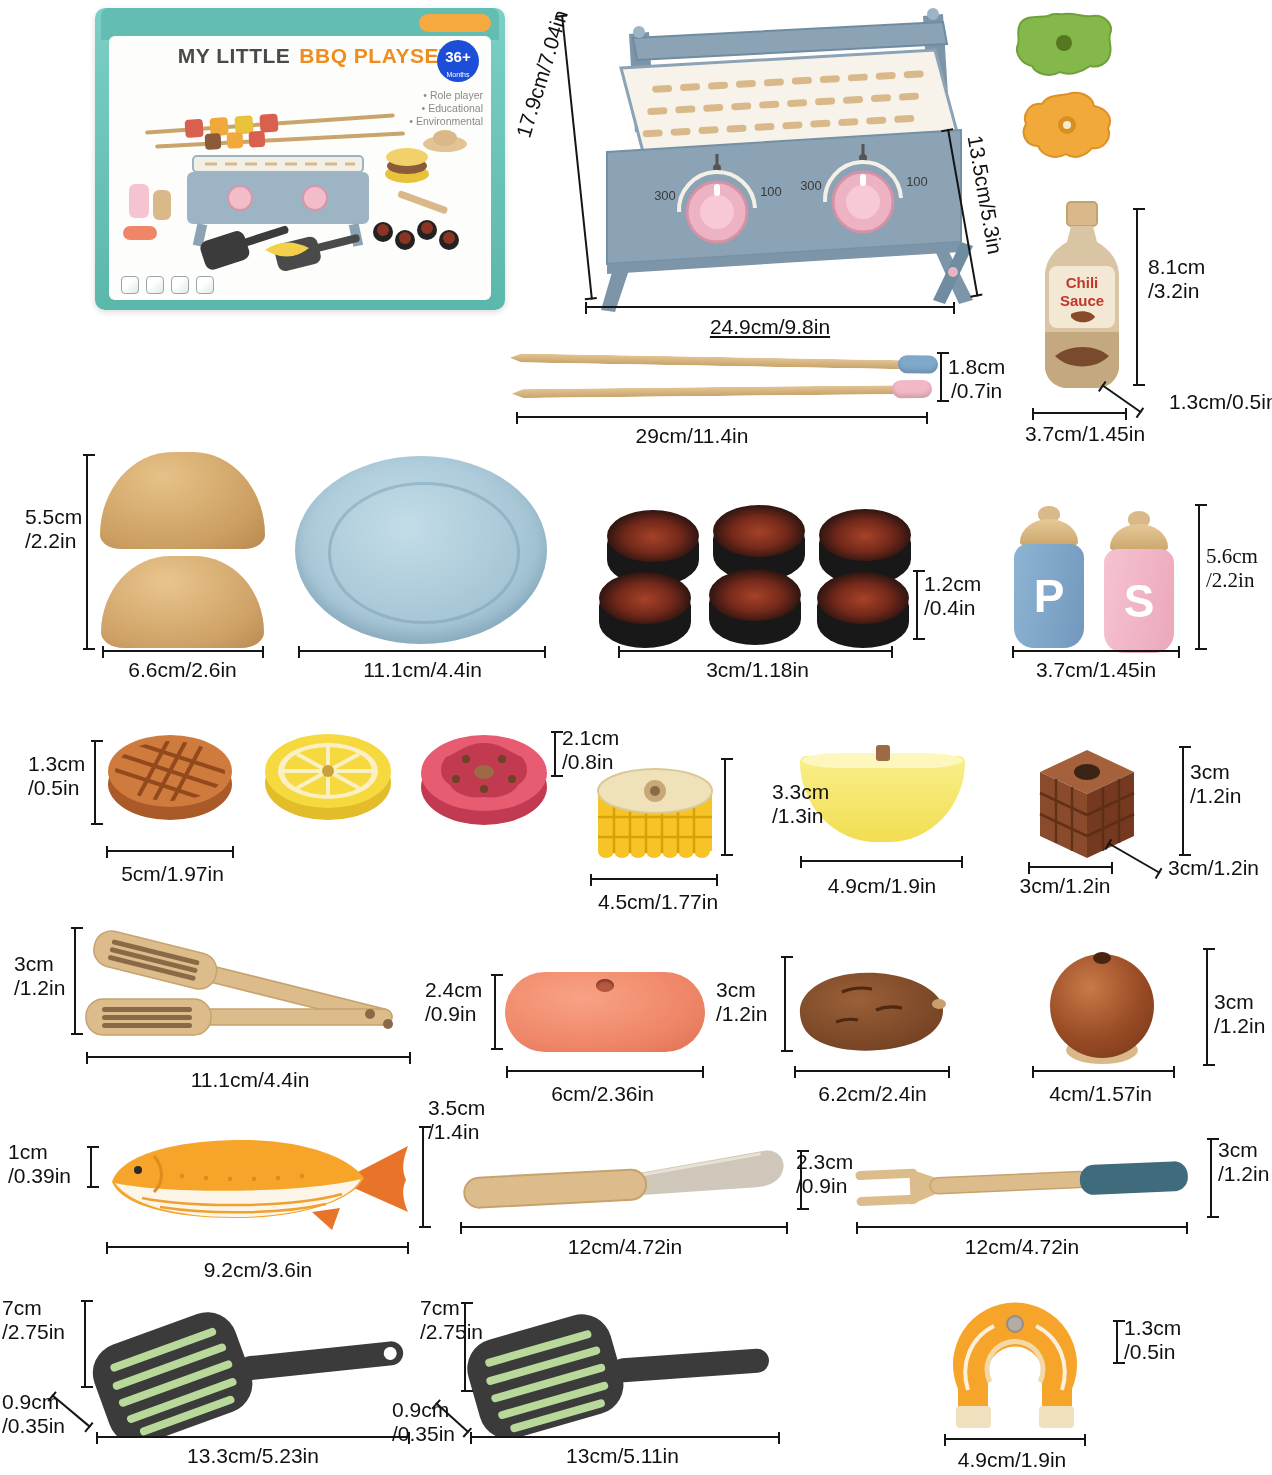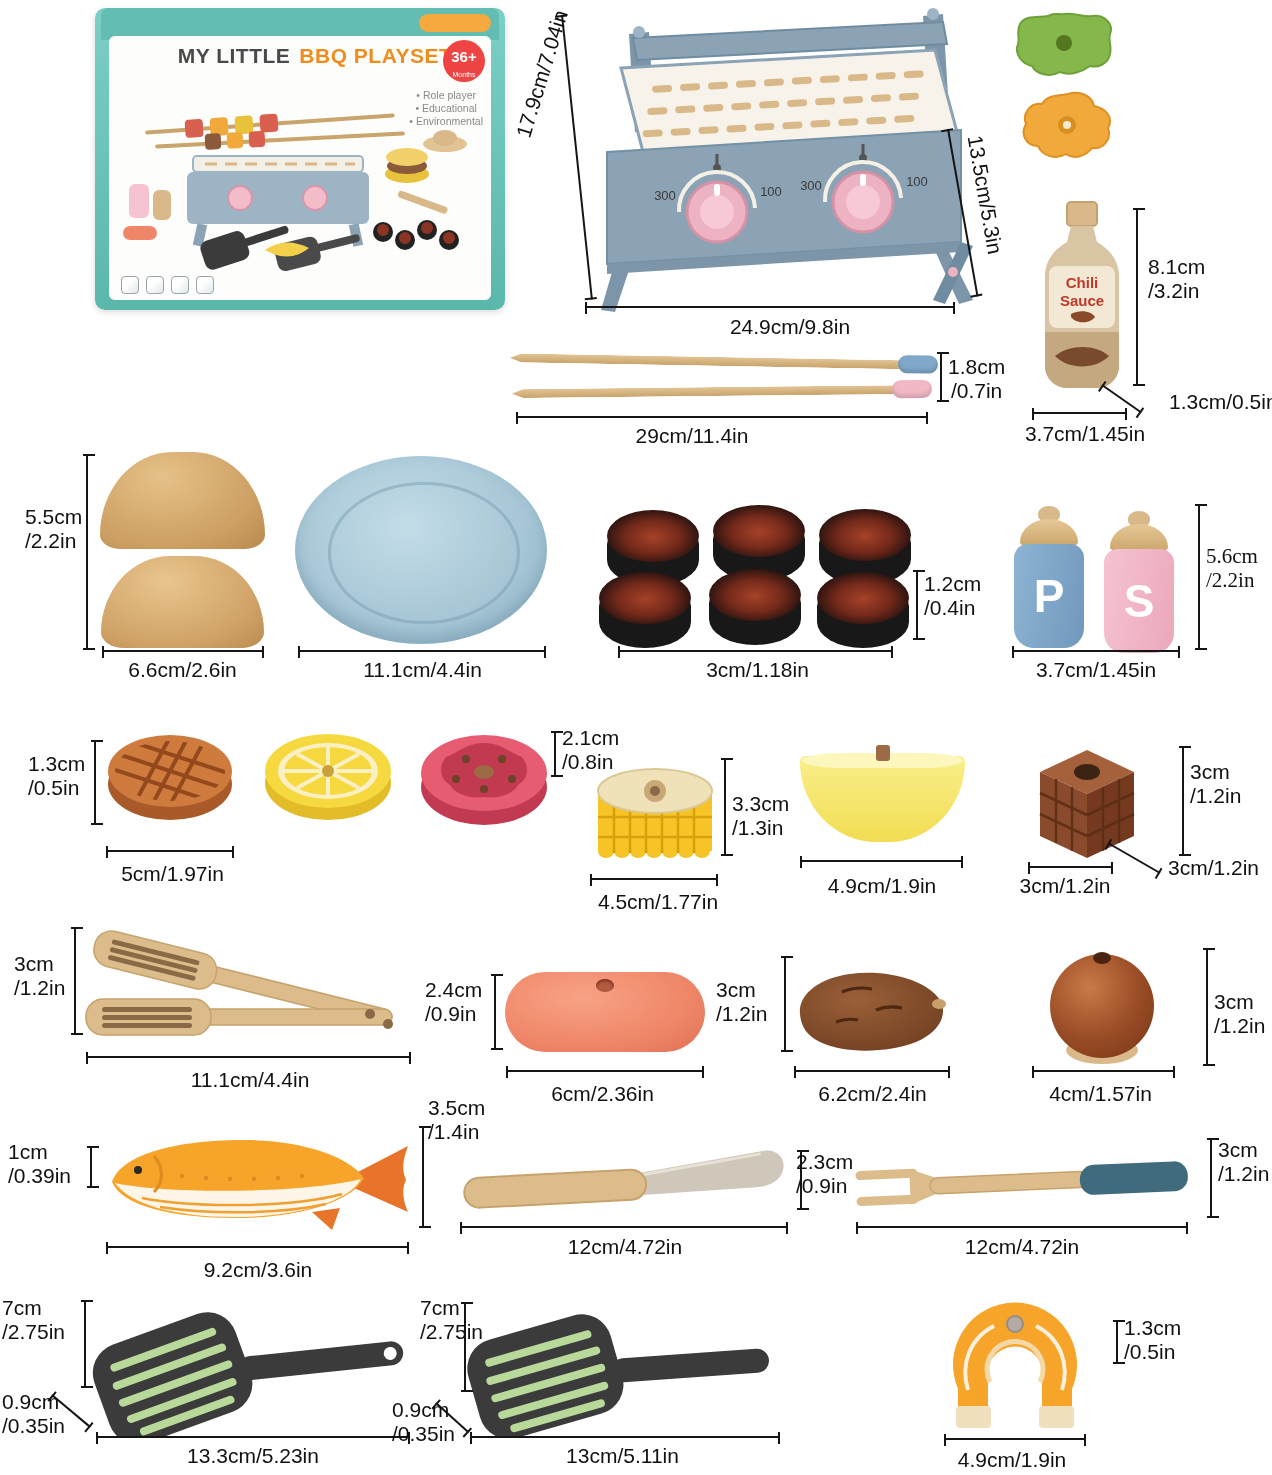--- a/index.html
+++ b/index.html
@@ -17,23 +17,23 @@
 .dimd{position:absolute;height:0;border-top:2px solid #151515;transform-origin:left center;}
 .dimd::before,.dimd::after{content:"";position:absolute;top:-6px;width:2px;height:12px;background:#151515;}
 .dimd::before{left:0;}.dimd::after{right:0;}
 
 .pbox{background:linear-gradient(#7ccfc5,#5bb7ab);border-radius:10px;box-shadow:0 2px 6px rgba(0,0,0,.15);}
 .pbox .lid{position:absolute;left:6px;top:0;right:6px;height:32px;background:#63bdb2;border-radius:8px 8px 0 0;}
 .pbox .lid i{position:absolute;right:8px;top:6px;width:72px;height:18px;border-radius:9px;background:#f5a93f;}
 .pbox .front{position:absolute;left:14px;top:28px;right:14px;bottom:10px;background:#fdfdfb;border-radius:6px;}
 .pbox .ttl{display:flex;justify-content:center;gap:9px;margin-top:8px;font-weight:bold;font-size:21px;letter-spacing:.5px;padding-left:30px;}
 .pbox .t1{color:#4a4a4a;}.pbox .t2{color:#f08c1e;}
-.pbox .age{position:absolute;right:6px;top:4px;width:42px;height:42px;border-radius:50%;background:#ef4444;color:#fff;text-align:center;line-height:1;padding-top:9px;}
+.pbox .age{position:absolute;right:12px;top:4px;width:42px;height:42px;border-radius:50%;background:#1d4ed8;color:#fff;text-align:center;line-height:1;padding-top:9px;}
 .pbox .age b{font-size:15px;display:block;}.pbox .age small{font-size:7px;}
-.pbox .bl{position:absolute;right:8px;top:52px;font-size:10.5px;color:#8a8a8a;list-style:none;text-align:center;}
+.pbox .bl{position:absolute;right:8px;top:52px;font-size:10.5px;color:#8a8a8a;list-style:none;text-align:right;}
 .pbox .bl li{margin:1px 0;}
 .pbox .bl li::before{content:"• ";}
 .pbox .certs{position:absolute;left:12px;bottom:6px;display:flex;gap:7px;}
 .pbox .certs span{width:18px;height:18px;border:1.5px solid #9aa5a5;border-radius:4px;display:inline-block;background:linear-gradient(135deg,#fff 40%,#dfe8e8);}
 
 .stick{position:absolute;left:0;top:5px;height:9px;background:linear-gradient(#e2c494,#c9a46c);clip-path:polygon(0 50%,3% 0,100% 0,100% 100%,3% 100%);}
 .scap{position:absolute;right:0;top:0;width:40px;height:18px;border-radius:9px;box-shadow:inset 0 -3px 4px rgba(0,0,0,.15);}
 
 .bun-top{position:absolute;left:0;top:0;width:165px;height:97px;border-radius:83px 83px 24px 24px/95px 95px 16px 16px;background:radial-gradient(ellipse at 38% 26%,#e6c188,#cc9f62 68%,#b9894f);}
 .bun-bot{position:absolute;left:1px;top:104px;width:163px;height:92px;border-radius:80px 80px 26px 26px/88px 88px 18px 18px;background:radial-gradient(ellipse at 40% 28%,#e9c58d,#cfa267 68%,#bb8b51);}
@@ -545,21 +545,21 @@
   <div class="dimd" style="left:52px;top:1394px;width:50px;transform:rotate(40deg);"></div>
   <div class="dimh" style="left:96px;top:1436px;width:314px;"></div>
   <div class="dimv" style="left:464px;top:1302px;height:90px;"></div>
   <div class="dimd" style="left:436px;top:1402px;width:44px;transform:rotate(42deg);"></div>
   <div class="dimh" style="left:470px;top:1436px;width:310px;"></div>
   <div class="dimv" style="left:1116px;top:1320px;height:44px;"></div>
   <div class="dimh" style="left:944px;top:1438px;width:142px;"></div>
 
   <div class="lbl c" style="left:467px;top:62px;width:150px;transform:rotate(-73deg);">17.9cm/7.04in</div>
   <div class="lbl c" style="left:915px;top:183px;width:140px;transform:rotate(80deg);">13.5cm/5.3in</div>
-  <div class="lbl c" style="left:700px;top:315px;width:180px;">24.9cm/9.8in</div>
+  <div class="lbl c" style="left:680px;top:315px;width:180px;text-decoration:underline;">24.9cm/9.8in</div>
   <div class="lbl" style="left:1148px;top:255px;">8.1cm
 /3.2in</div>
   <div class="lbl" style="left:1169px;top:390px;">1.3cm/0.5in</div>
   <div class="lbl c" style="left:1000px;top:422px;width:170px;">3.7cm/1.45in</div>
   <div class="lbl" style="left:948px;top:355px;text-align:center;">1.8cm
 /0.7in</div>
   <div class="lbl c" style="left:602px;top:424px;width:180px;">29cm/11.4in</div>
   <div class="lbl" style="left:25px;top:505px;">5.5cm
 /2.2in</div>
   <div class="lbl c" style="left:100px;top:658px;width:165px;">6.6cm/2.6in</div>
@@ -568,21 +568,21 @@
 /0.4in</div>
   <div class="lbl c" style="left:675px;top:658px;width:165px;">3cm/1.18in</div>
   <div class="lbl" style="left:1206px;top:545px;font-family:Liberation Serif, serif;">5.6cm
 /2.2in</div>
   <div class="lbl c" style="left:1010px;top:658px;width:172px;">3.7cm/1.45in</div>
   <div class="lbl" style="left:28px;top:752px;">1.3cm
 /0.5in</div>
   <div class="lbl c" style="left:90px;top:862px;width:165px;">5cm/1.97in</div>
   <div class="lbl" style="left:562px;top:726px;">2.1cm
 /0.8in</div>
-  <div class="lbl" style="left:732px;top:780px;margin-top:12px;">3.3cm
+  <div class="lbl" style="left:772px;top:780px;">3.3cm
 /1.3in</div>
   <div class="lbl c" style="left:568px;top:890px;width:180px;">4.5cm/1.77in</div>
   <div class="lbl c" style="left:798px;top:874px;width:168px;">4.9cm/1.9in</div>
   <div class="lbl" style="left:1190px;top:760px;">3cm
 /1.2in</div>
   <div class="lbl c" style="left:995px;top:874px;width:140px;">3cm/1.2in</div>
   <div class="lbl" style="left:1168px;top:856px;">3cm/1.2in</div>
   <div class="lbl" style="left:14px;top:952px;">3cm
 /1.2in</div>
   <div class="lbl c" style="left:160px;top:1068px;width:180px;">11.1cm/4.4in</div>

